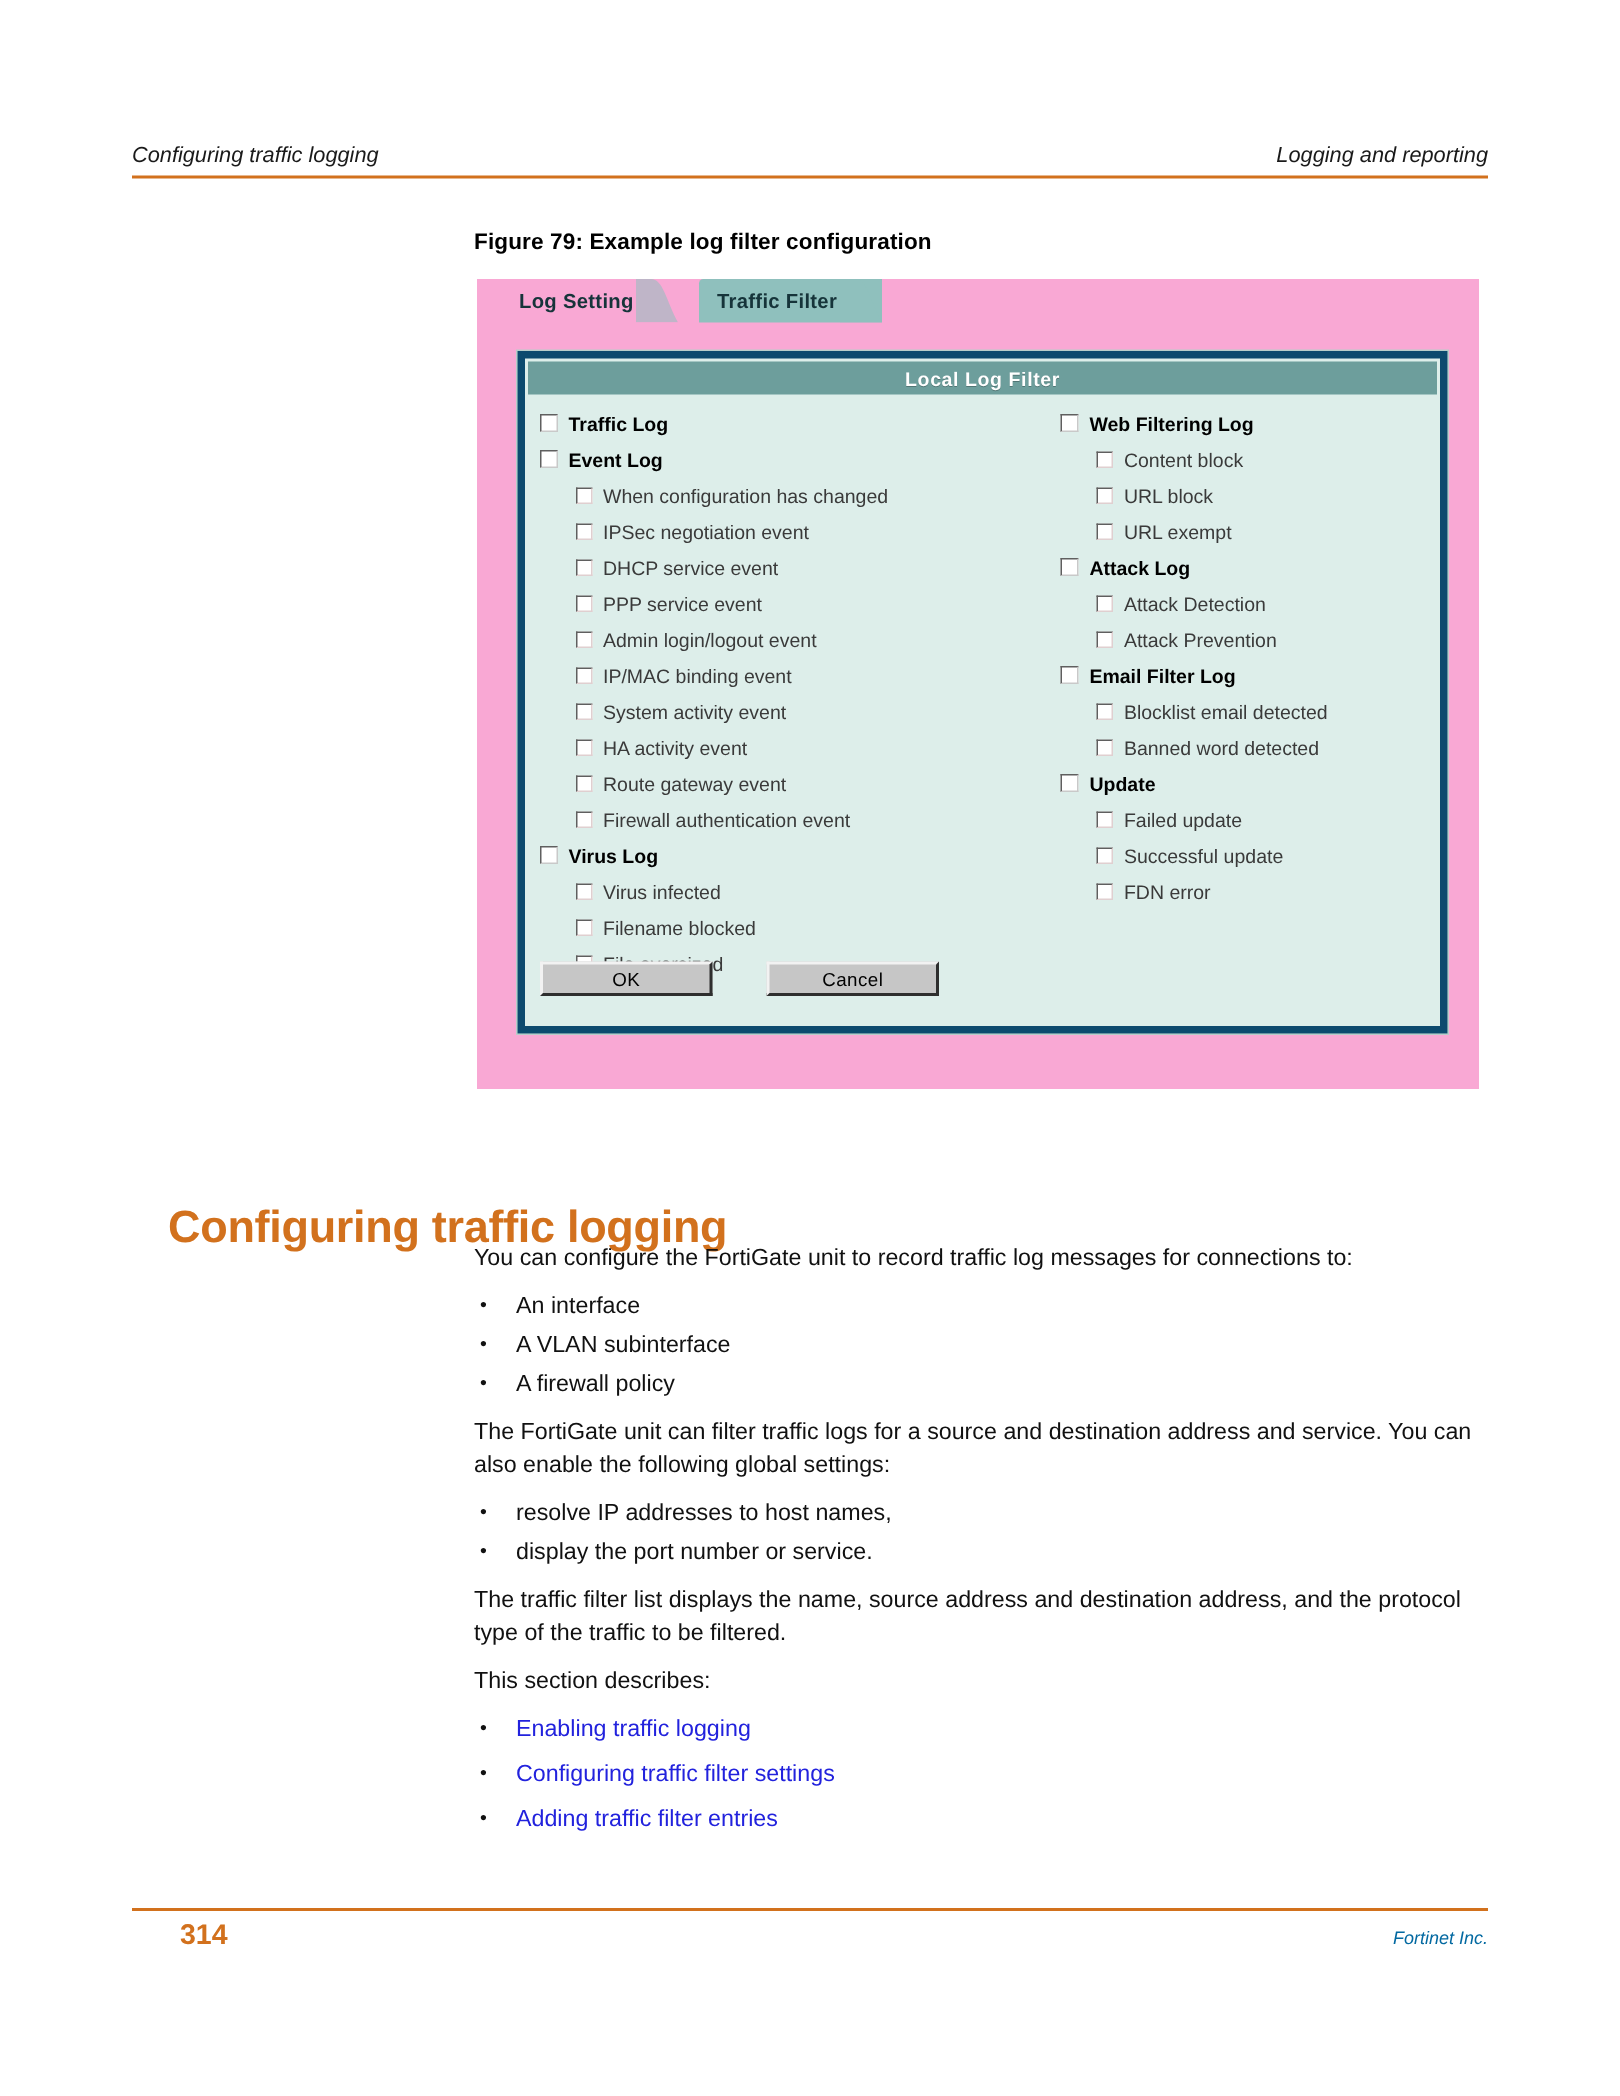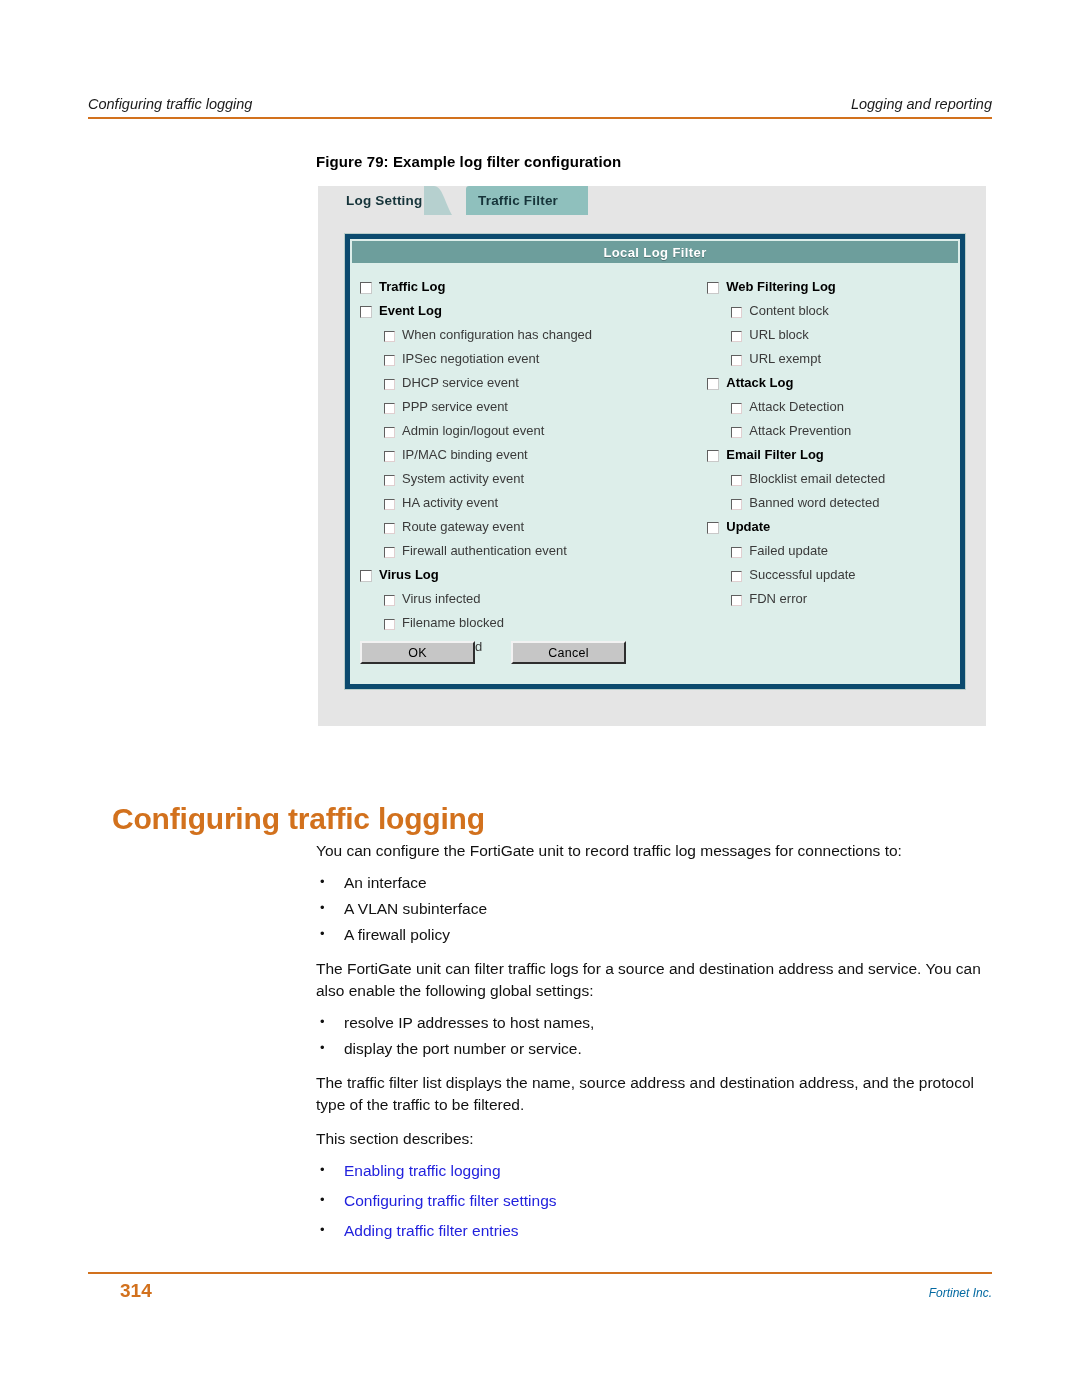--- a/index.html
+++ b/index.html
@@ -42,21 +42,21 @@
     color: #000;
     letter-spacing: 0.1px;
   }
 
   .fg-window {
     position: absolute;
     left: 318px;
     top: 186px;
     width: 668px;
     height: 540px;
-    background: #e5e5e5;
+    background: #f9a8d4;
     box-sizing: border-box;
   }
 
   .fg-tabrow {
     position: relative;
     height: 29px;
     margin: 0 0 0 16px;
   }
   .fg-tab {
     position: absolute;
@@ -126,21 +126,21 @@
     padding: 7px 0 0 0;
   }
   .fg-col {
     box-sizing: border-box;
   }
   .fg-col-left { width: 355px; padding-left: 10px; }
   .fg-col-right { width: 265px; padding-left: 8px; }
 
   .cb-row {
     display: flex;
-    align-items: flex-end;
+    align-items: center;
     height: 24px;
     font-size: 13px;
     color: #2a2a2a;
     white-space: nowrap;
   }
   .cb-row.level-0 {
     padding-left: 0px;
     font-weight: bold;
     color: #000000;
     font-size: 13px;
@@ -213,21 +213,21 @@
     left: 316px;
     top: 828px;
     width: 672px;
     font-size: 15.5px;
     line-height: 22px;
     color: #111111;
   }
   .content p {
     margin: 0 0 8px 0;
   }
-  .content p.tight { margin-bottom: 10px; margin-top: 12px; }
+  .content p.tight { margin-bottom: 10px; }
 
   ul.bullets {
     list-style: none;
     margin: 0 0 10px 0;
     padding: 0;
   }
   ul.bullets li {
     position: relative;
     padding-left: 28px;
     margin-bottom: 4px;

